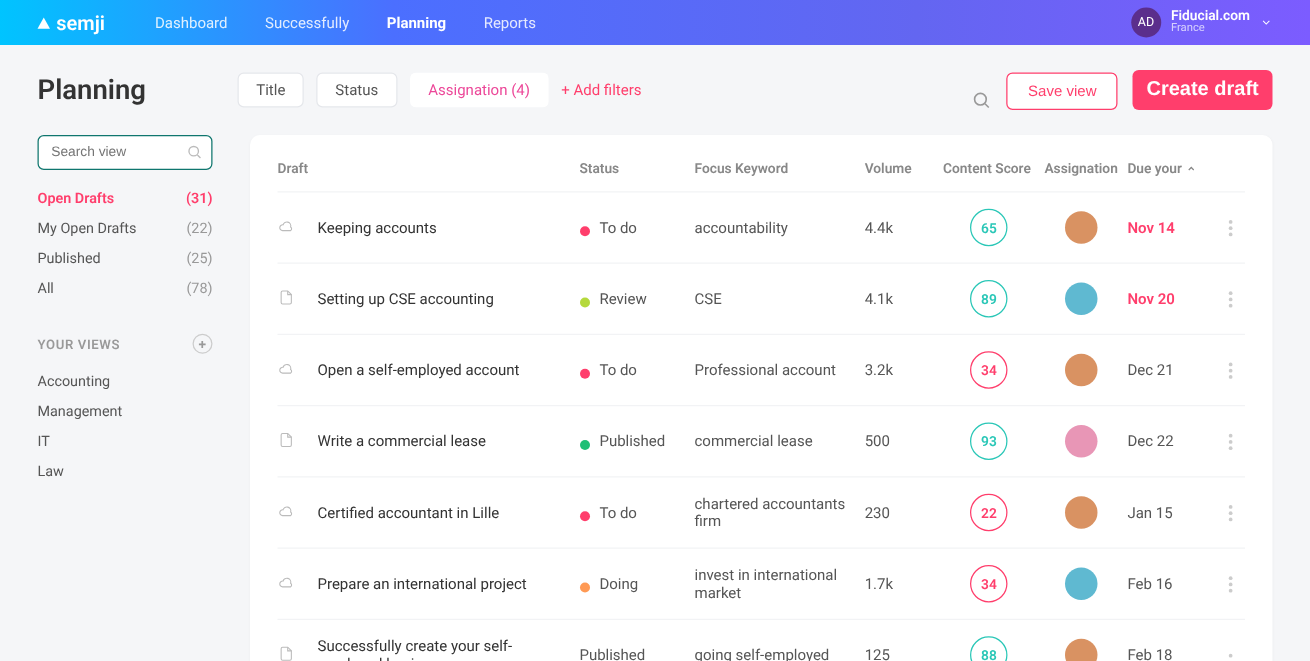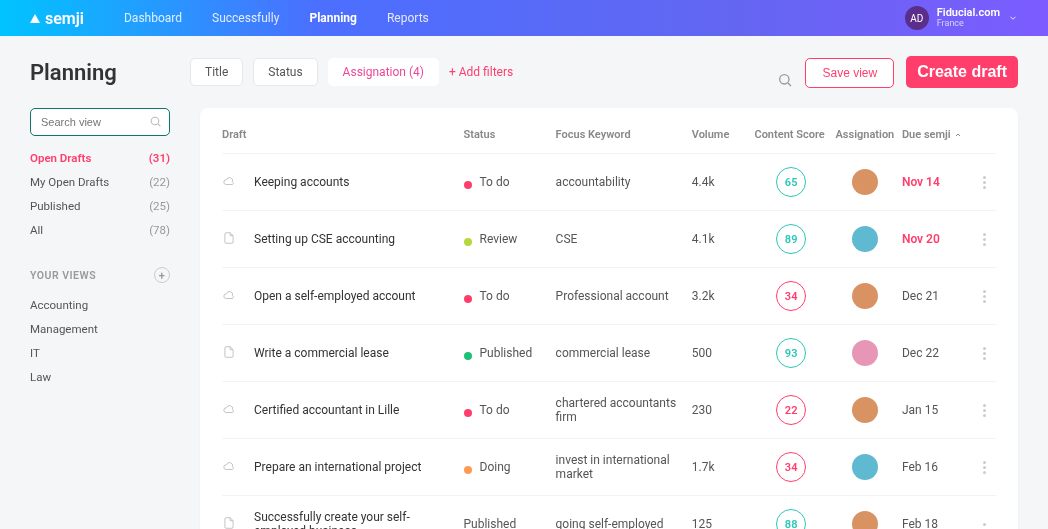--- a/index.html
+++ b/index.html
@@ -150,21 +150,21 @@
 
   <div class="table-card">
     <div class="thead">
       <div class="col-draft">Draft</div>
       <div>Status</div>
       <div>Focus Keyword</div>
       <div>Volume</div>
       <div style="text-align:left">Content Score</div>
       <div style="text-align:center">Assignation</div>
       <div class="th-due">
-        <span>Due semji</span>
+        <span>Due your</span>
         <svg width="8" height="8" viewBox="0 0 24 24" fill="none" stroke="#888" stroke-width="3">
             <polyline points="18 15 12 9 6 15"></polyline>
           </svg>
       </div>
       <div></div>
     </div>
     <div id="rows">
   <div class="trow">
     <div class="col-type"><svg viewBox="0 0 24 24">
               <path d="M18 18H7a4 4 0 1 1 .6-7.97A5 5 0 0 1 18 13a3 3 0 0 1 0 5z"></path>

